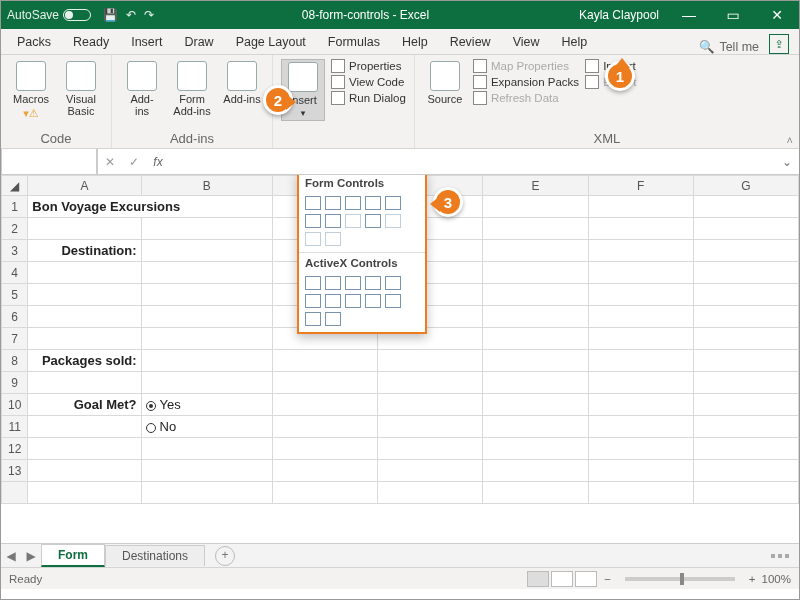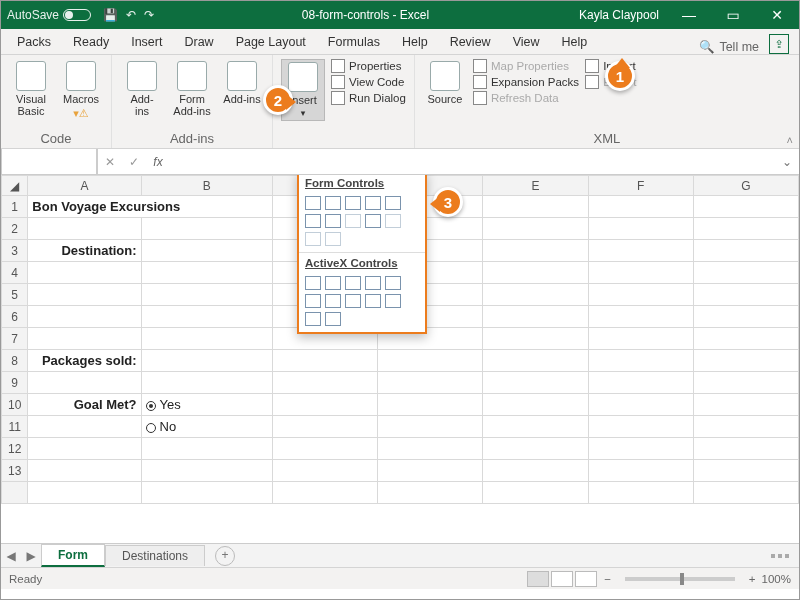--- a/index.html
+++ b/index.html
@@ -55,21 +55,21 @@
   .sheet td{padding:0 4px;color:#222;}
   .ralign{text-align:right;}
   .bold{font-weight:700;}
   .b1{font-size:15px;}
   .radio{display:inline-block;width:10px;height:10px;border:1px solid #333;border-radius:50%;margin-right:4px;vertical-align:middle;}
   .radio.filled::after{content:"";display:block;width:4px;height:4px;background:#333;border-radius:50%;margin:2px;}
   col.cA{width:112px;} col.cB{width:130px;} col.cX{width:104px;}
 
   
   .popup{position:absolute;left:296px;top:-4px;width:130px;background:#fff;border:2px solid #ec7c1d;box-shadow:0 4px 10px rgba(0,0,0,.25);z-index:20;}
-  .popup .hdr{font-size:11.5px;font-weight:600;padding:4px 6px;color:#444;text-decoration:underline;}
+  .popup .hdr{font-size:11.5px;font-weight:600;padding:4px 6px;color:#444;}
   .popup .iconrow{display:flex;flex-wrap:wrap;gap:4px;padding:3px 6px 6px;}
   .ctrlico{width:16px;height:14px;border:1px solid #7a93ad;background:#fff;cursor:pointer;}
   .ctrlico.dis{opacity:.45;}
   .popup hr{border:none;border-top:1px solid #ddd;}
   
   
   .callout{position:absolute;width:30px;height:30px;background:#ec7c1d;border:3px solid #fff;border-radius:50%;color:#fff;font-weight:700;font-size:15px;display:flex;align-items:center;justify-content:center;box-shadow:0 2px 4px rgba(0,0,0,.3);z-index:50;}
   .callout.arrow-l::before{content:"";position:absolute;left:-14px;top:6px;border:8px solid transparent;border-right:10px solid #ec7c1d;}
   .callout.arrow-r::before{content:"";position:absolute;right:-14px;top:6px;border:8px solid transparent;border-left:10px solid #ec7c1d;}
   .callout.arrow-u::before{content:"";position:absolute;top:-14px;left:6px;border:8px solid transparent;border-bottom:10px solid #ec7c1d;}
@@ -128,27 +128,27 @@
     <span>Tell me</span>
   </div>
   <div class="share-box">⇪</div>
 </div>
 
 <div class="ribbon">
   <div class="group">
     <div class="controls">
       <div class="bigbtn">
           <div class="ico"></div>
+          <span>Macros</span>
+          <span style="color:#e8a33d;">▾⚠</span>
+        </div>
+      <div class="bigbtn">
+          <div class="ico"></div>
           <span style="white-space:pre-line">Visual
 Basic</span>
-        </div>
-      <div class="bigbtn">
-          <div class="ico"></div>
-          <span>Macros</span>
-          <span style="color:#e8a33d;">▾⚠</span>
         </div>
     </div>
     <div class="label">Code</div>
   </div>
   <div class="group">
     <div class="controls">
       <div class="bigbtn">
           <div class="ico"></div>
           <span style="white-space:pre-line">Add-
 ins</span>

